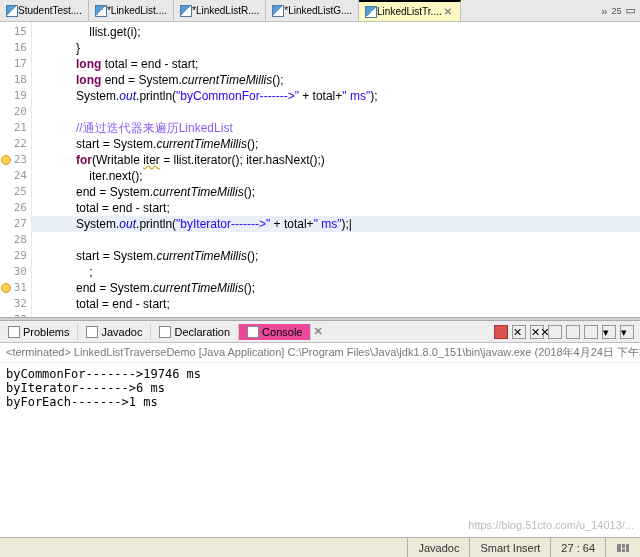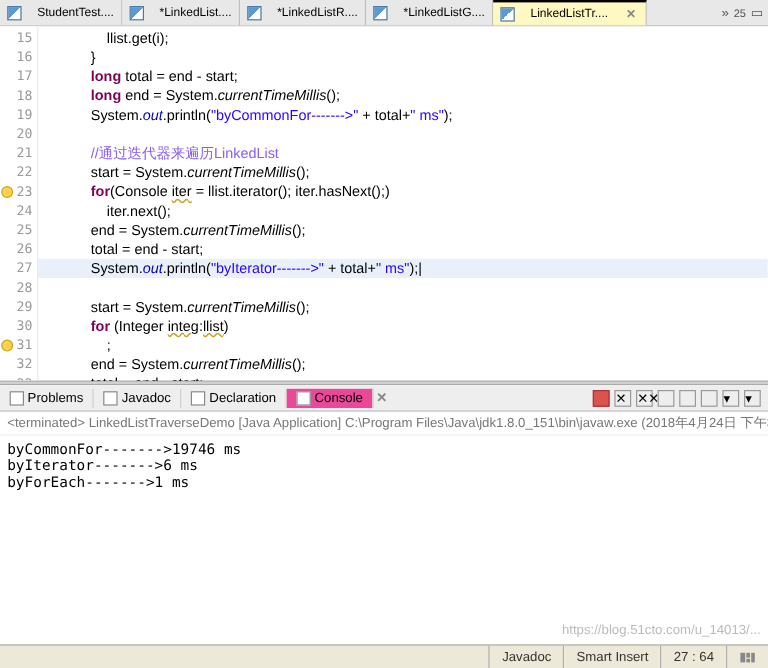--- a/index.html
+++ b/index.html
@@ -1,18 +1,18 @@
 <!DOCTYPE html>
 <html><head>
 <meta charset="utf-8">
 <style>
 *{box-sizing:border-box;margin:0;padding:0}
 body{font-family:"Segoe UI",Tahoma,sans-serif;font-size:11px;background:#f0f0f0;width:640px;height:557px;overflow:hidden;display:flex;flex-direction:column}
 .tabbar{display:flex;background:#e8e8e8;border-bottom:1px solid #c0c0c0;height:22px;align-items:stretch}
-.tab{display:flex;align-items:center;padding:2px 6px;border-right:1px solid #c0c0c0;background:#e8e8e8;font-size:10px;gap:13px;cursor:pointer;white-space:nowrap}
+.tab{display:flex;align-items:center;padding:2px 6px;border-right:1px solid #c0c0c0;background:#e8e8e8;font-size:10px;gap:0;cursor:pointer;white-space:nowrap}
 .tab.active{background:#fef9c3;border-top:2px solid #000000}
 .tab-ico{width:12px;height:12px;display:inline-block}
 .jfile{background:linear-gradient(135deg,#5b9bd5 50%,#fff 50%);border:1px solid #4a7ba6}
 .tabextra{margin-left:auto;display:flex;align-items:center;padding:0 4px;gap:4px;color:#555}
 .editor{flex:1;background:#fff;display:flex;overflow:hidden;position:relative}
 .gutter{width:32px;background:#fff;border-right:1px solid #e8e8e8;text-align:right;padding:2px 4px 2px 0;color:#9a9a9a;font-family:Consolas,monospace;font-size:11px;line-height:16px;position:relative}
 .gutter .ln{height:16px}
 .marker{position:absolute;left:1px;width:10px;height:10px;border-radius:50%;background:#ffd24a;border:1px solid #c9a227}
 .codewrap{flex:1;overflow:auto;font-family:Liberation Sans, sans-serif;font-size:12px;line-height:16px;padding:2px 0}
 .codeline{height:16px;white-space:pre;padding-left:4px}
@@ -95,28 +95,27 @@
     </div>
   <div class="codewrap" id="code">
       <div class="codeline">                <span class="">llist</span><span class="">.get(i);</span></div>
       <div class="codeline">            <span class="">}</span></div>
       <div class="codeline">            <span class="kw">long</span><span class=""> total = end - start;</span></div>
       <div class="codeline">            <span class="kw">long</span><span class=""> end = System.</span><span class="method">currentTimeMillis</span><span class="">();</span></div>
       <div class="codeline">            <span class="">System.</span><span class="field">out</span><span class="">.println(</span><span class="str">"byCommonFor-------&gt;"</span><span class=""> + total+</span><span class="str">" ms"</span><span class="">);</span></div>
       <div class="codeline"><span class=""></span></div>
       <div class="codeline">            <span class="cmt">//通过迭代器来遍历LinkedList</span></div>
       <div class="codeline">            <span class="">start = System.</span><span class="method">currentTimeMillis</span><span class="">();</span></div>
-      <div class="codeline">            <span class="kw">for</span><span class="">(Console </span><span class="warn-u">iter</span><span class=""> = llist.iterator(); iter.hasNext();)</span></div>
+      <div class="codeline">            <span class="kw">for</span><span class="">(Writable </span><span class="warn-u">iter</span><span class=""> = llist.iterator(); iter.hasNext();)</span></div>
       <div class="codeline">                <span class="">iter.next();</span></div>
       <div class="codeline">            <span class="">end = System.</span><span class="method">currentTimeMillis</span><span class="">();</span></div>
       <div class="codeline">            <span class="">total = end - start;</span></div>
       <div class="codeline hlline">            <span class="">System.</span><span class="field">out</span><span class="">.println(</span><span class="str">"byIterator-------&gt;"</span><span class=""> + total+</span><span class="str">" ms"</span><span class="">);|</span></div>
       <div class="codeline"><span class=""></span></div>
       <div class="codeline">            <span class="">start = System.</span><span class="method">currentTimeMillis</span><span class="">();</span></div>
-      <div class="codeline">            <span class="kw">for</span><span class=""> (Integer </span><span class="warn-u">integ</span><span class="">:</span><span class="warn-u">llist</span><span class="">)</span></div>
       <div class="codeline">                <span class="">;</span></div>
       <div class="codeline">            <span class="">end = System.</span><span class="method">currentTimeMillis</span><span class="">();</span></div>
       <div class="codeline">            <span class="">total = end - start;</span></div>
     </div>
 </div>
 
 <div class="split"></div>
 
 <div class="bottom">
   <div class="btabs">

